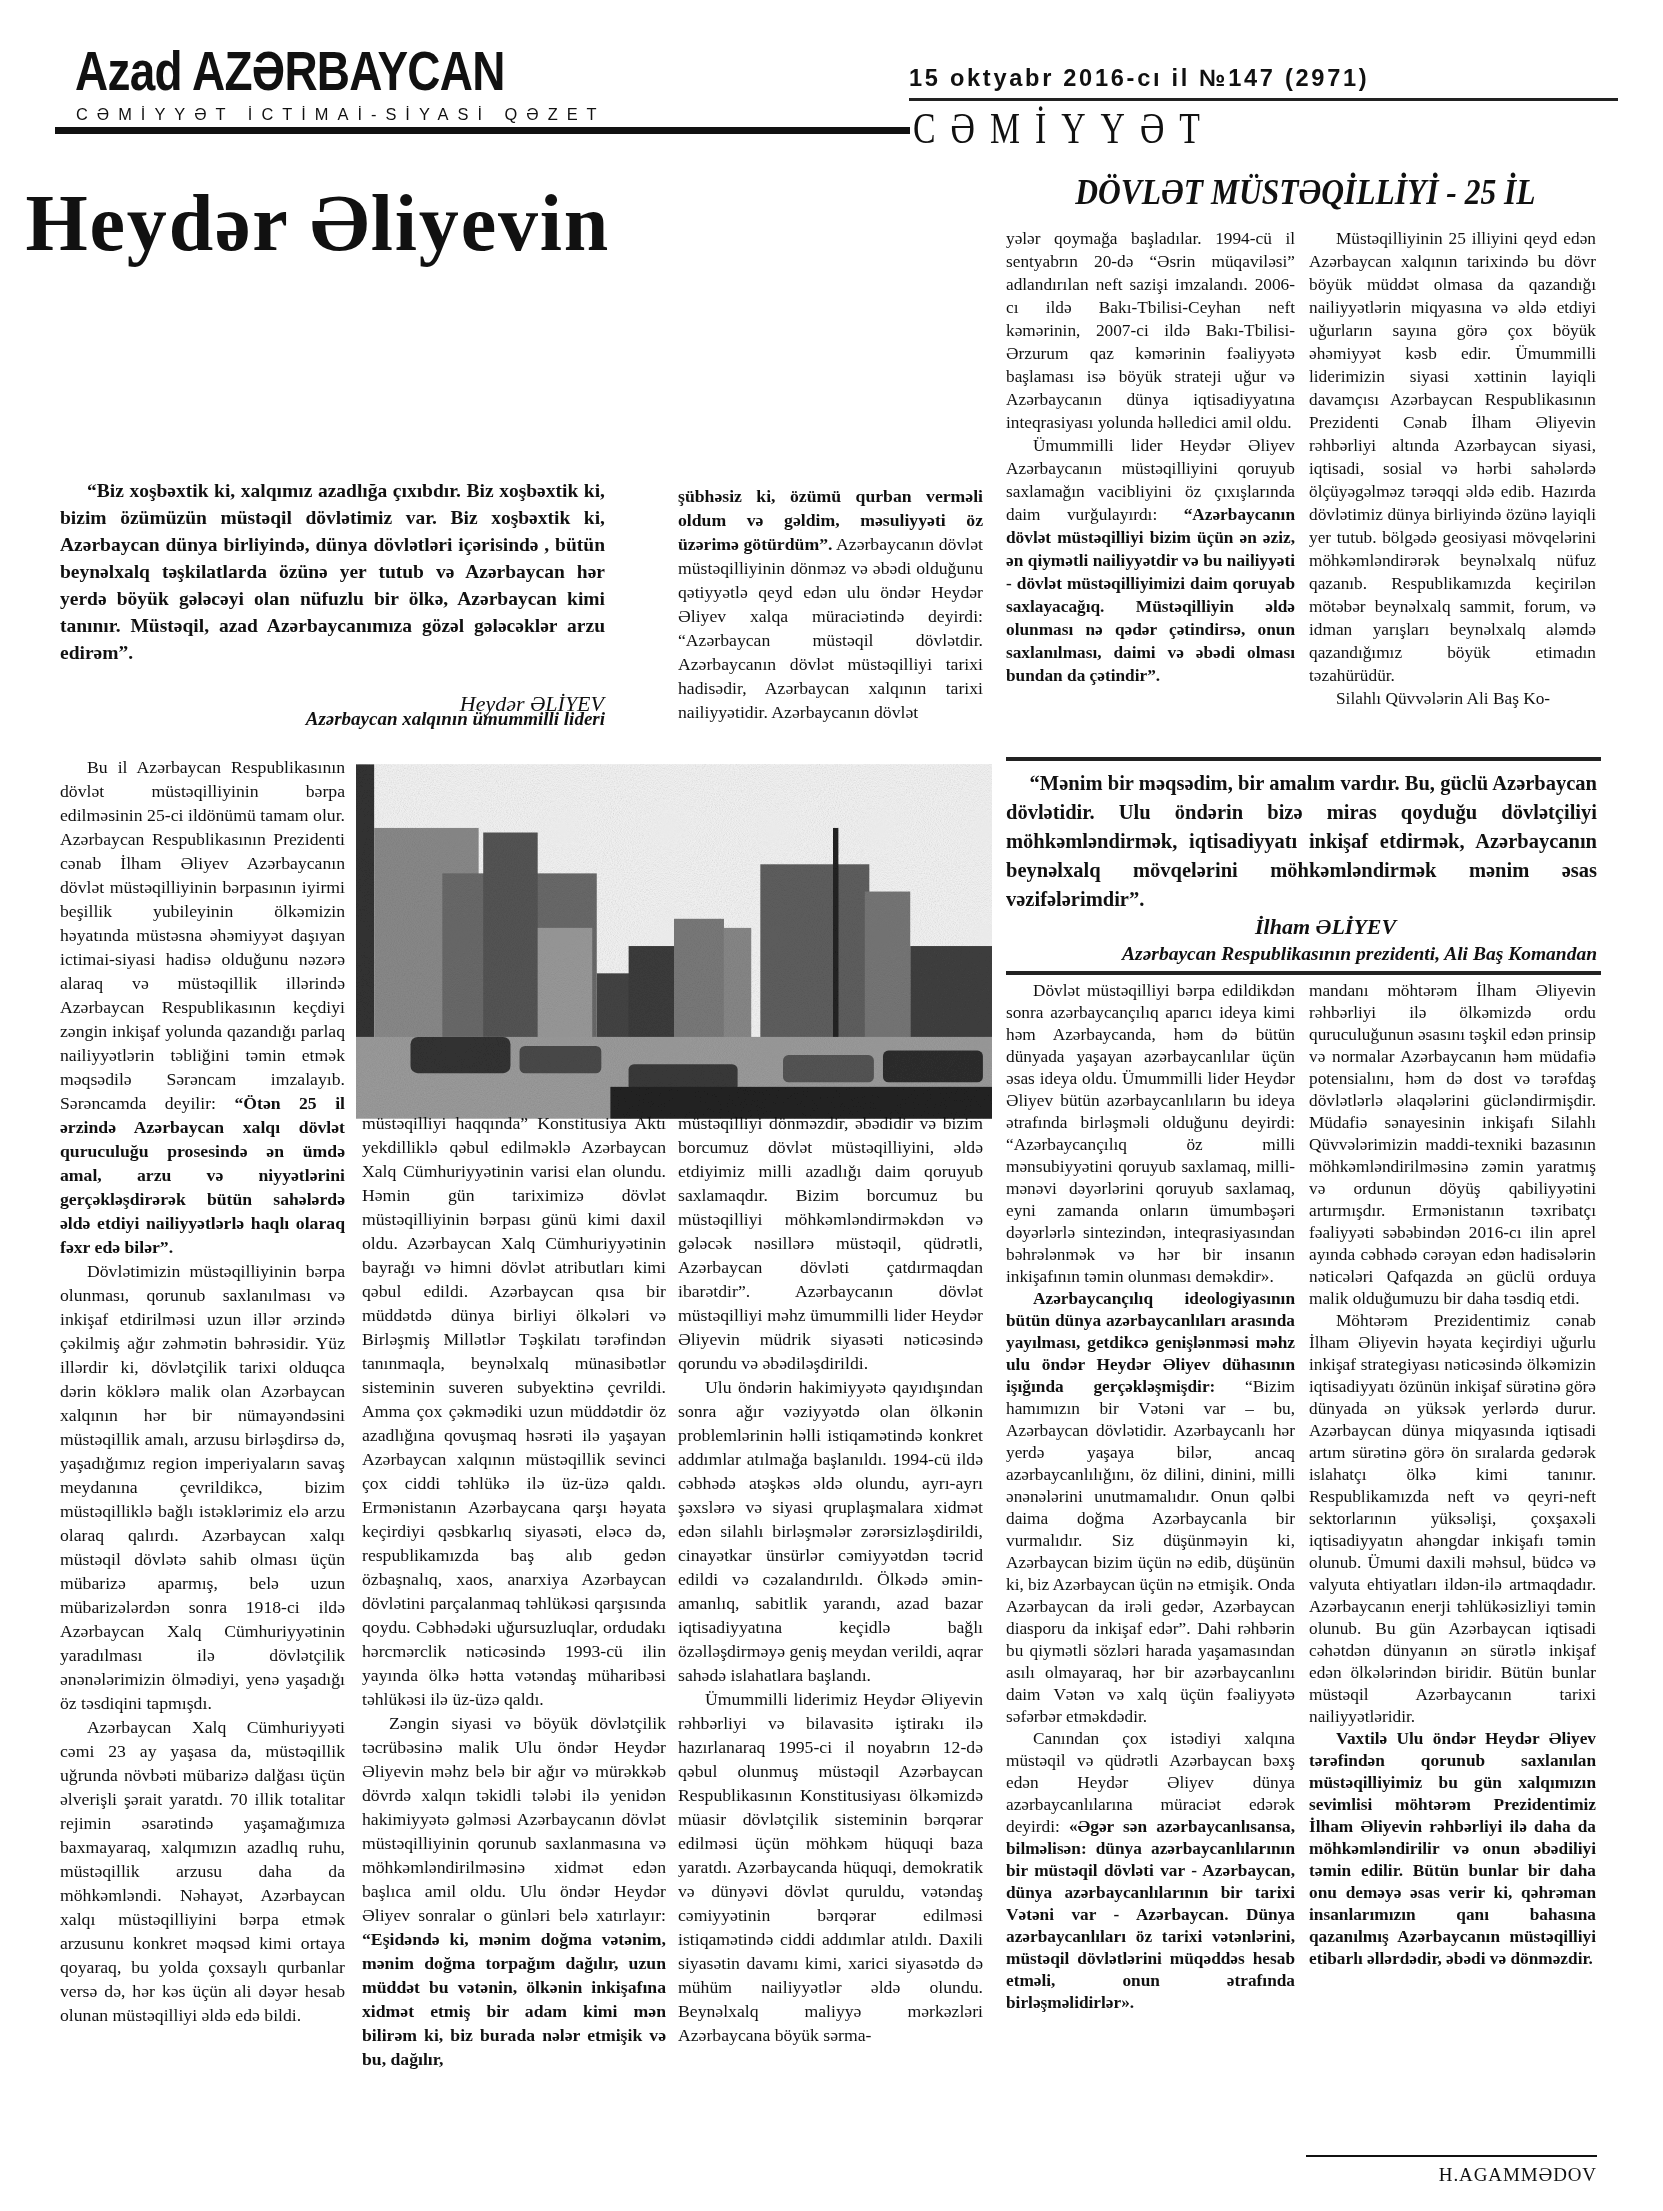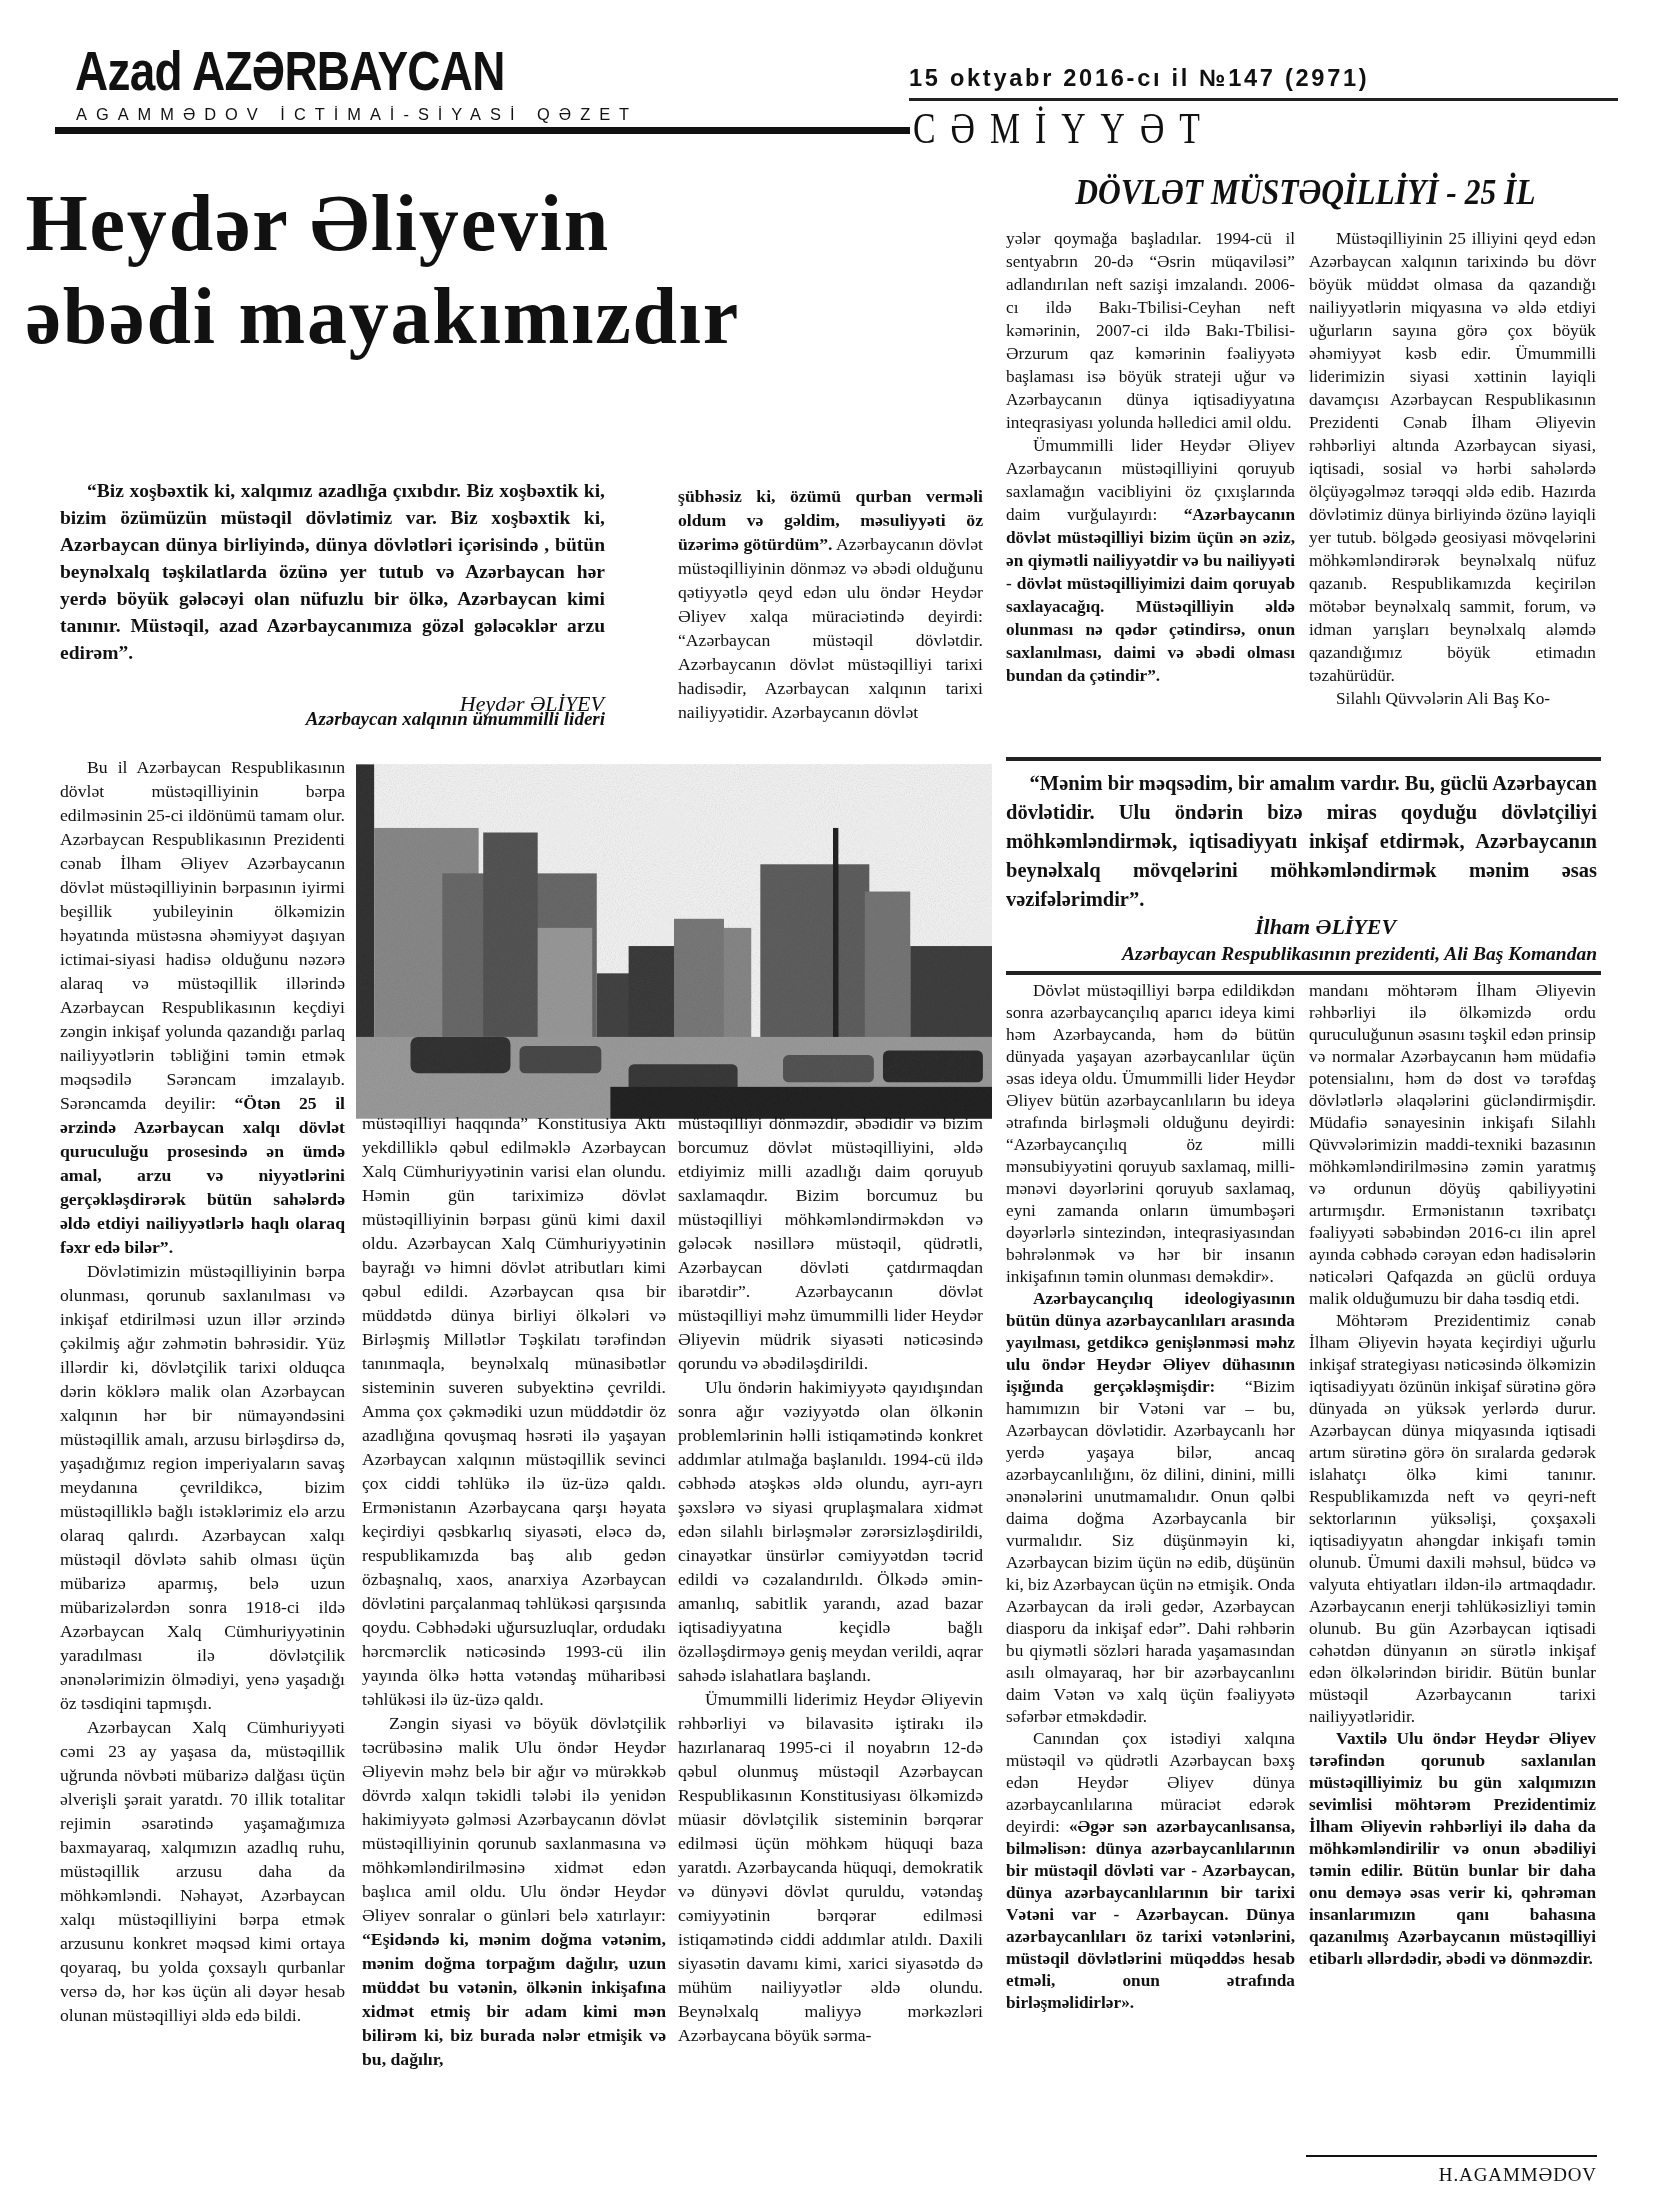--- a/index.html
+++ b/index.html
@@ -25,29 +25,28 @@
   .sig2-title { left:1006px; top:943px; width:591px; text-align:right; font-style:italic; font-weight:bold; font-size:19.5px; }
   .hr-rough { height:3.6px; background:#222; }
   .photo { left:356px; top:764px; width:636px; height:355px; overflow:hidden; }
   .author-rule { left:1306px; top:2155px; width:291px; height:1.8px; background:#111; }
   .author { left:1306px; top:2164px; width:291px; text-align:right; font-size:19px; letter-spacing:0.9px; }
 </style>
 </head>
 <body>
 
 <div class="abs masthead-title">Azad AZƏRBAYCAN</div>
-<div class="abs masthead-sub">AGAMMƏDOV İCTİMAİ-SİYASİ QƏZET</div>
+<div class="abs masthead-sub">CƏMİYYƏT İCTİMAİ-SİYASİ QƏZET</div>
 <div class="abs rule-thick"></div>
 <div class="abs issue">15 oktyabr 2016-cı il №147 (2971)</div>
 <div class="abs rule-thin"></div>
 <div class="abs section">CƏMİYYƏT</div>
 
 <div class="abs headline">
   <div>Heydər Əliyevin</div>
-  <div>əbədi mayakımızdır</div>
 </div>
 <div class="abs rubric">DÖVLƏT MÜSTƏQİLLİYİ - 25 İL</div>
 
 <div class="abs quote1">“Biz xoşbəxtik ki, xalqımız azadlığa çıxıbdır. Biz xoşbəxtik ki, bizim özümüzün müstəqil dövlətimiz var. Biz xoşbəxtik ki, Azərbaycan dünya birliyində, dünya dövlətləri içərisində , bütün beynəlxalq təşkilatlarda özünə yer tutub və Azərbaycan hər yerdə böyük gələcəyi olan nüfuzlu bir ölkə, Azərbaycan kimi tanınır. Müstəqil, azad Azərbaycanımıza gözəl gələcəklər arzu edirəm”.</div>
 <div class="abs sig1-name">Heydər ƏLİYEV</div>
 <div class="abs sig1-title">Azərbaycan xalqının ümummilli lideri</div>
 
 <div class="abs photo">
   <svg width="636" height="355" viewBox="0 0 700 390">
     <defs>

